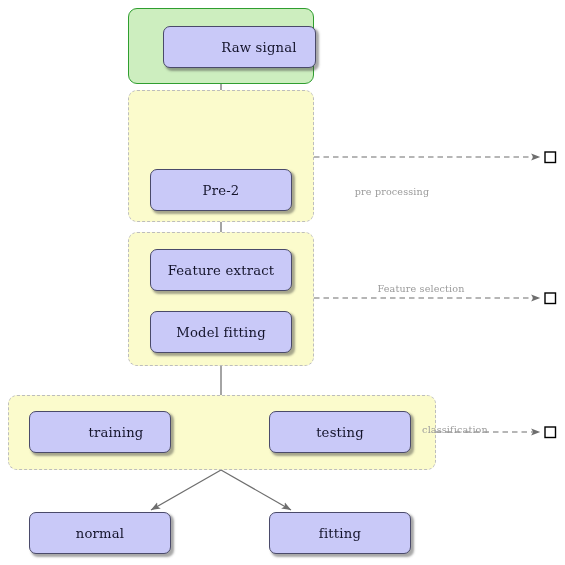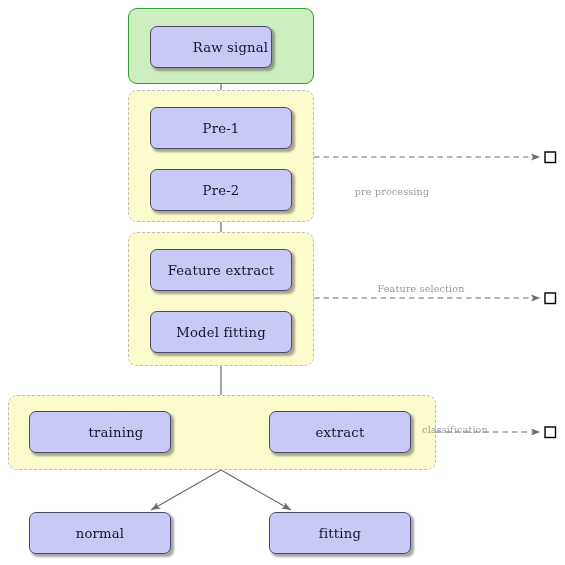--- a/index.html
+++ b/index.html
@@ -56,27 +56,26 @@
     <g id="ann-group">
         <path d="M 314,157 L 540,157" fill="none" stroke="#6e6e6e" stroke-width="1.2" stroke-dasharray="5.5,4" marker-end="url(#arwd)"></path>
         <rect x="545" y="152" width="10.5" height="10.5" fill="#ffffff" stroke="#000000" stroke-width="1.4"></rect>
         <path d="M 314,298 L 540,298" fill="none" stroke="#6e6e6e" stroke-width="1.2" stroke-dasharray="5.5,4" marker-end="url(#arwd)"></path>
         <rect x="545" y="293" width="10.5" height="10.5" fill="#ffffff" stroke="#000000" stroke-width="1.4"></rect>
         <path d="M 436,432 L 540,432" fill="none" stroke="#6e6e6e" stroke-width="1.2" stroke-dasharray="5.5,4" marker-end="url(#arwd)"></path>
         <rect x="545" y="427" width="10.5" height="10.5" fill="#ffffff" stroke="#000000" stroke-width="1.4"></rect>
       </g>
   </svg>
 
-  <div class="node" style="left: 150px; top: 26px; width: 122px; height: 42px; padding-left: 39px;">Raw signal</div>
-  <div class="node" style="left: 150px; top: 107px; width: 142px; height: 42px;">Pre-1</div>
+  <div class="node" style="left: 163px; top: 26px; width: 153px; height: 42px; padding-left: 39px;">Raw signal</div>
   <div class="node" style="left: 150px; top: 169px; width: 142px; height: 42px; text-align: center;">Pre-2</div>
   <div class="node" style="left: 150px; top: 311px; width: 142px; height: 42px;">Model fitting</div>
   <div class="node" style="left: 150px; top: 249px; width: 142px; height: 42px;">Feature extract</div>
   <div class="node" style="left: 29px; top: 411px; width: 142px; height: 42px; padding-left: 32px;">training</div>
-  <div class="node" style="left: 269px; top: 411px; width: 142px; height: 42px;">extract</div>
+  <div class="node" style="left: 269px; top: 411px; width: 142px; height: 42px;">testing</div>
   <div class="node" style="left: 29px; top: 512px; width: 142px; height: 42px;">normal</div>
   <div class="node" style="left: 269px; top: 512px; width: 142px; height: 42px;">fitting</div>
 
   <div class="ann-label" style="left: 392px; top: 140px; transform: translateX(-50%); margin-top: 46px;">pre processing</div>
   <div class="ann-label" style="left: 388px; top: 283px; transform: translateX(-50%); margin-left: 33px;">Feature selection</div>
   <div class="ann-label" style="left: 455px; top: 424px; transform: translateX(-50%);">classification</div>
 
 </div>
 
 </body></html>

